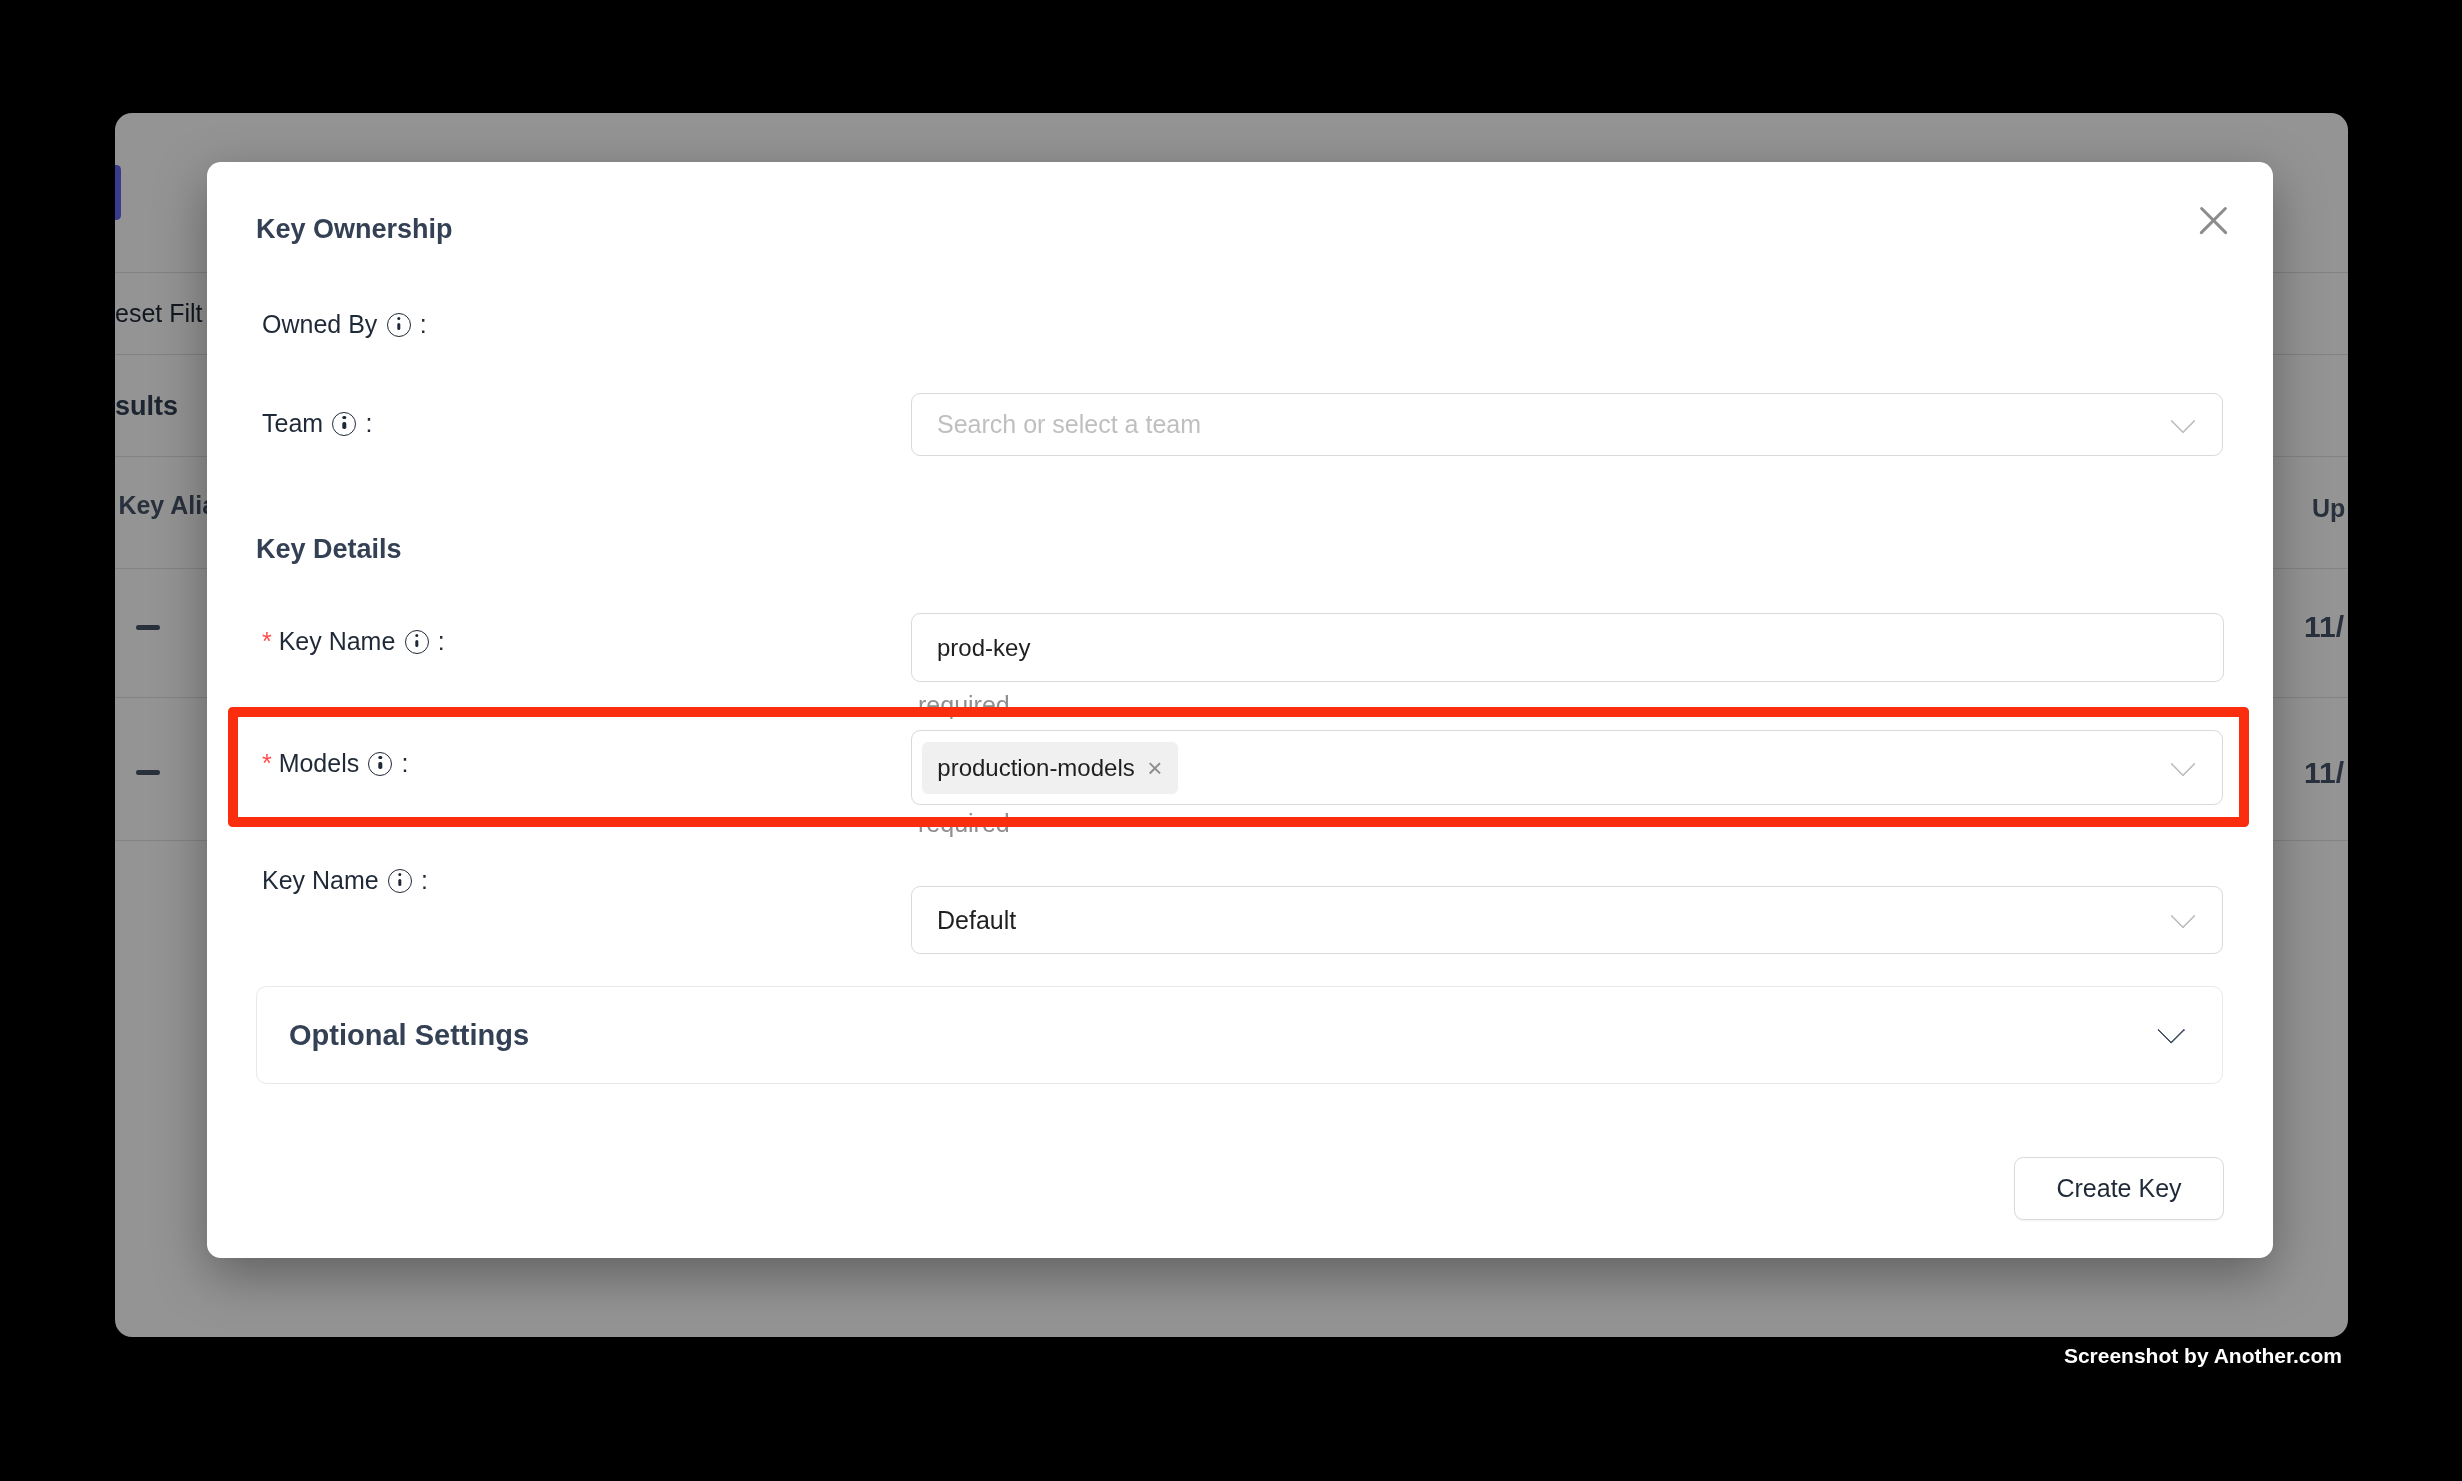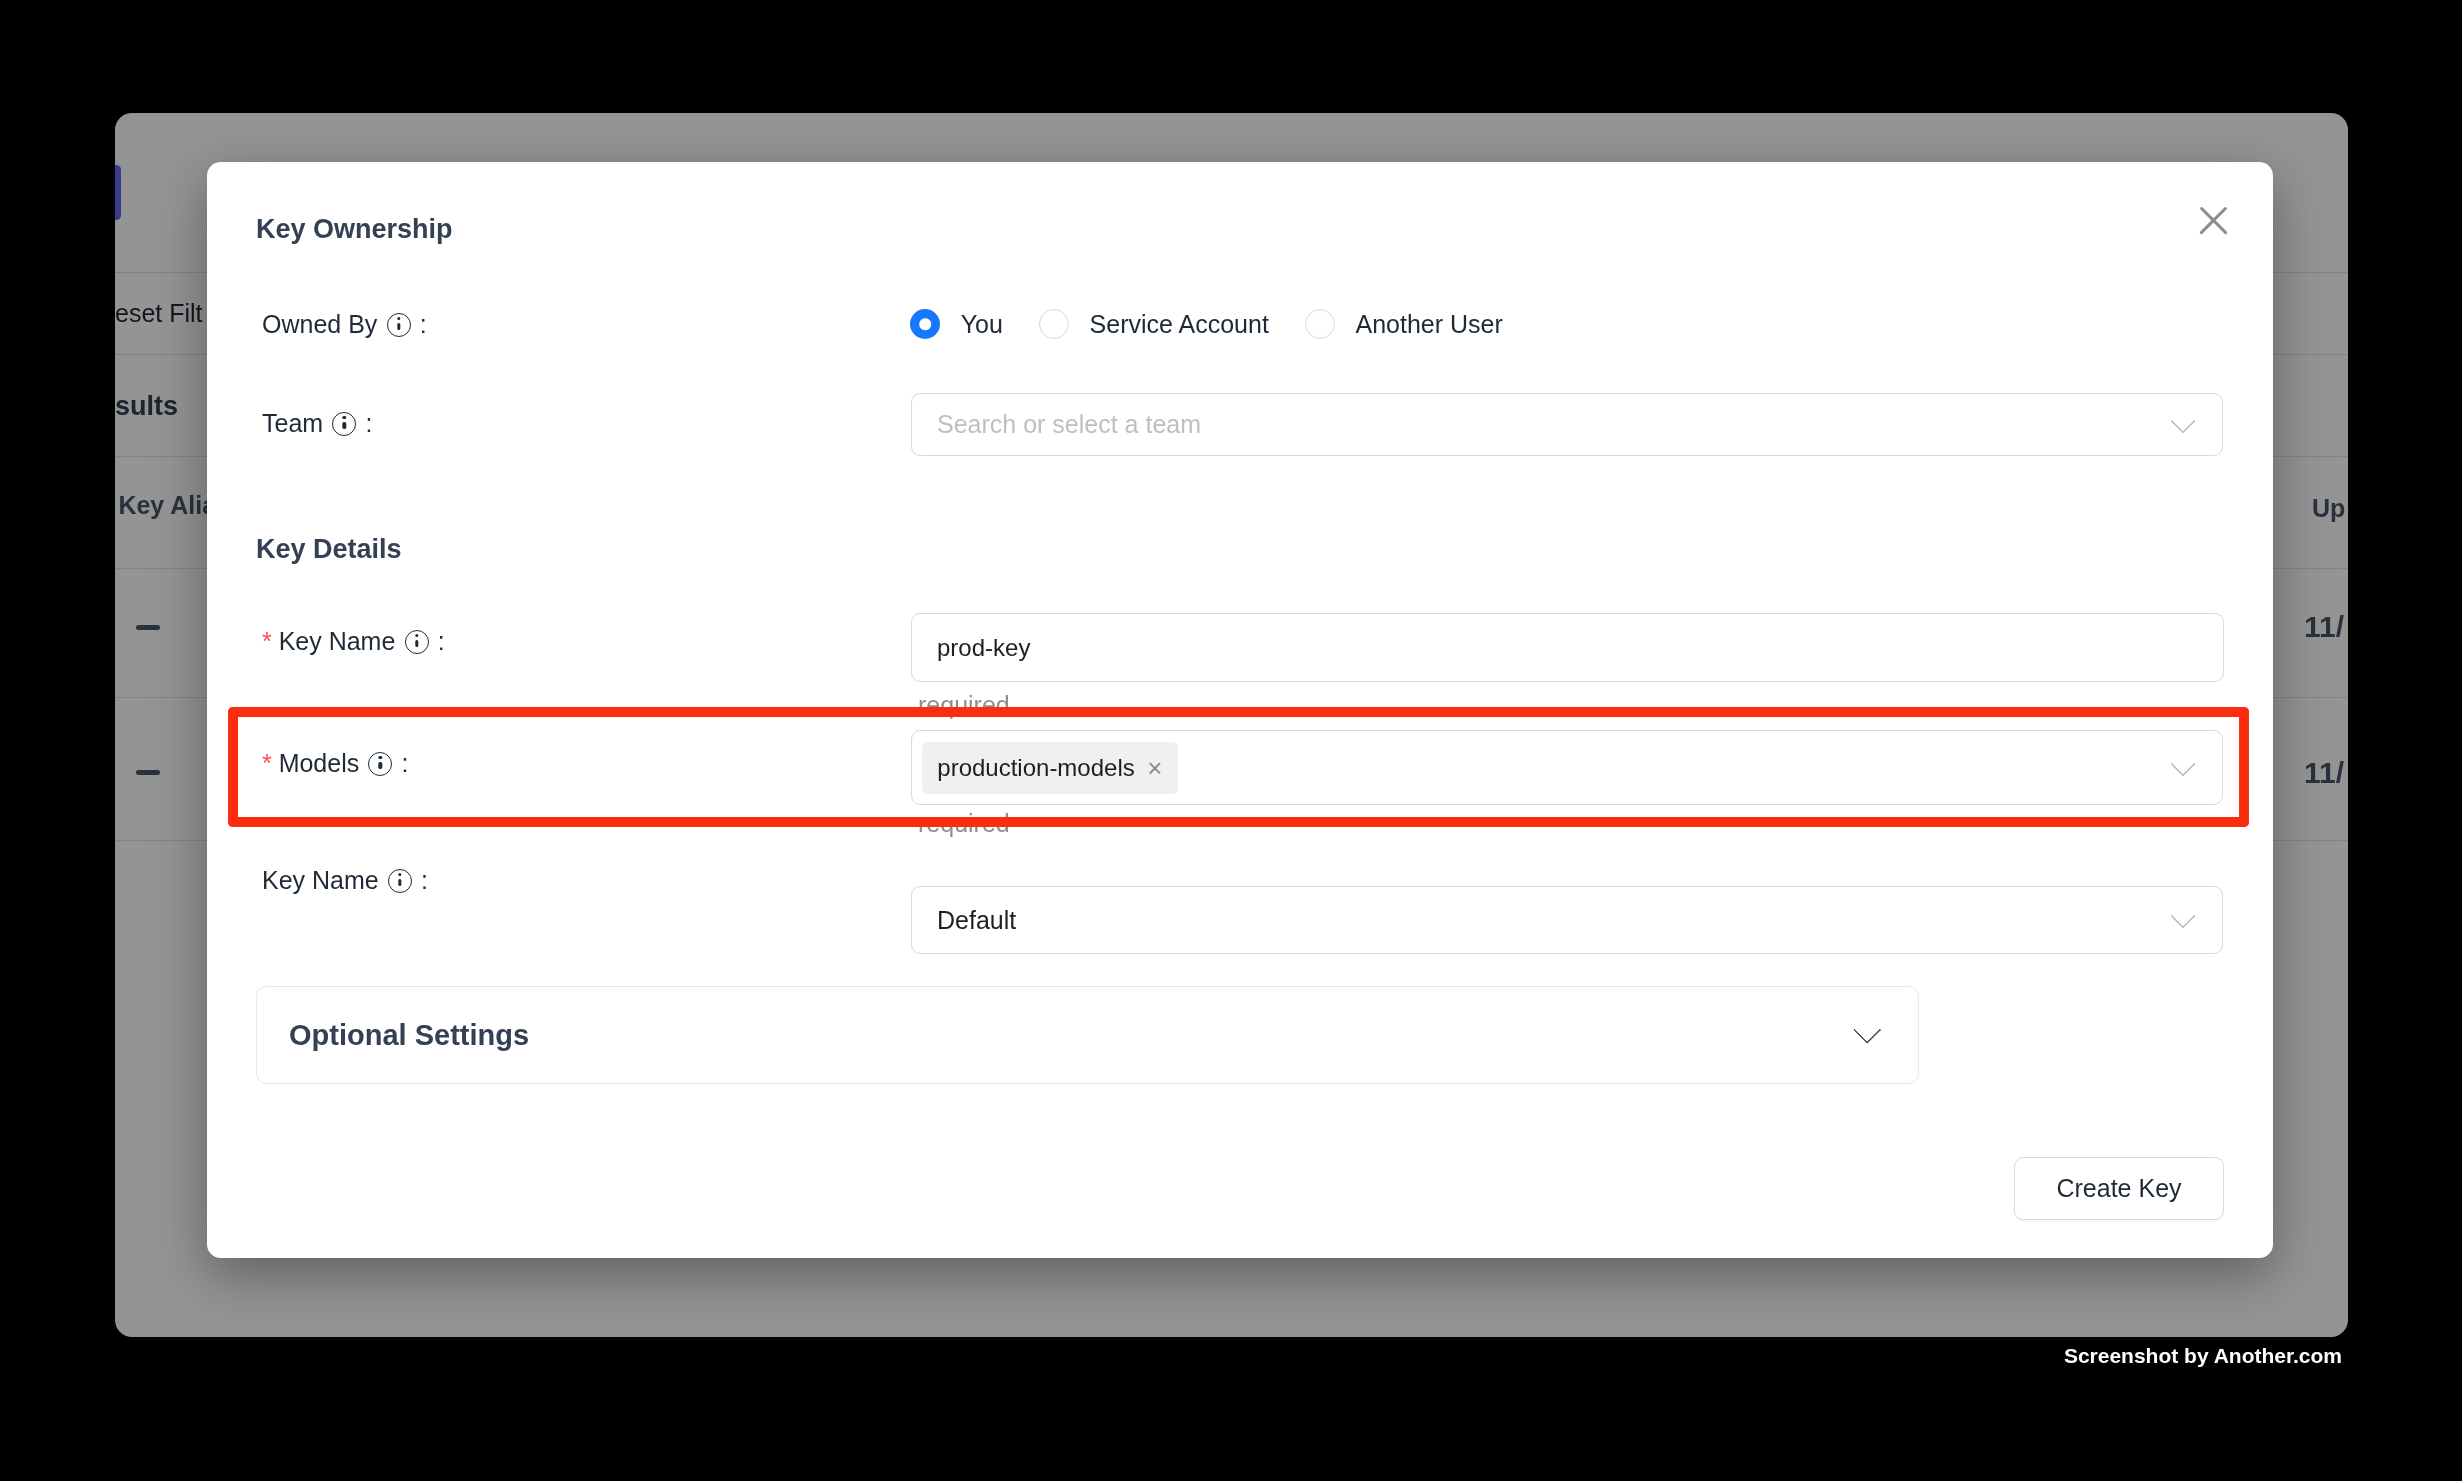--- a/index.html
+++ b/index.html
@@ -53,21 +53,21 @@
         border-bottom:2.3px solid currentColor;transform:rotate(45deg);border-radius:1.1px;}
   .select-chev{position:absolute;right:30px;top:50%;margin-top:-12.6px;color:#bfbfbf;}
   .text-input{position:absolute;left:704px;width:1313px;height:69px;box-sizing:border-box;
         border:1.1px solid #d9d9d9;border-radius:9.2px;padding:0 25px;font-size:24px;color:#1f1f1f;
         font-family:"Liberation Sans",sans-serif;outline:none;background:#fff;}
   .validation{position:absolute;left:711px;font-size:25px;color:#8f8f8f;}
   .tag{display:flex;align-items:center;gap:12.6px;background:#f0f0f0;border-radius:5.7px;
        height:52px;padding:0 15px;}
   .tag-text{font-size:24px;color:#1f1f1f;}
   .tag-x{font-size:26px;color:#8c8c8c;cursor:pointer;line-height:1;}
-  .optional-panel{position:absolute;left:49px;top:824px;width:1663px;height:98px;
+  .optional-panel{position:absolute;left:49px;top:824px;width:1967px;height:98px;
        box-sizing:border-box;border:1.1px solid #e8e8e8;border-radius:10.3px;background:#fff;
        display:flex;align-items:center;padding-left:32px;cursor:pointer;}
   .optional-panel .opt-title{font-size:29px;font-weight:600;color:#344054;}
   .optional-chev{position:absolute;right:41px;top:50%;margin-top:-15px;color:#475569;
        width:18.4px;height:18.4px;border-right:2.9px solid currentColor;border-bottom:2.9px solid currentColor;
        transform:rotate(45deg);border-radius:1.1px;}
   .create-btn{position:absolute;left:1807px;top:995px;width:208px;height:61px;background:#fff;
        border:1.1px solid #d9d9d9;border-radius:9.2px;display:flex;align-items:center;justify-content:center;
        font-size:25px;color:#1f2937;cursor:pointer;box-shadow:0 1.7px 0 rgba(0,0,0,0.03);}
   .close-btn{position:absolute;left:1989px;top:41px;width:34px;height:34px;cursor:pointer;}
@@ -116,34 +116,20 @@
   <div class="modal">
 
     <div class="close-btn"></div>
 
     <div class="modal-title" style="top:52px;">Key Ownership</div>
 
     <div class="row-label" style="top:148px;">
       <span>Owned By</span>
       <span class="info-icon"></span>
       <span>:</span>
-    </div>
-    <div class="radio-group" style="top:147px;">
-      <div class="radio-opt">
-        <span class="radio-circle sel"></span>
-        <span>You</span>
-      </div>
-      <div class="radio-opt">
-        <span class="radio-circle unsel"></span>
-        <span>Service Account</span>
-      </div>
-      <div class="radio-opt">
-        <span class="radio-circle unsel"></span>
-        <span>Another User</span>
-      </div>
     </div>
 
     <div class="row-label" style="top:247px;">
       <span>Team</span>
       <span class="info-icon"></span>
       <span>:</span>
     </div>
     <div class="select-box" style="top:231px;height:63px;">
       <span class="placeholder">Search or select a team</span>
       <span class="chev select-chev"></span>

